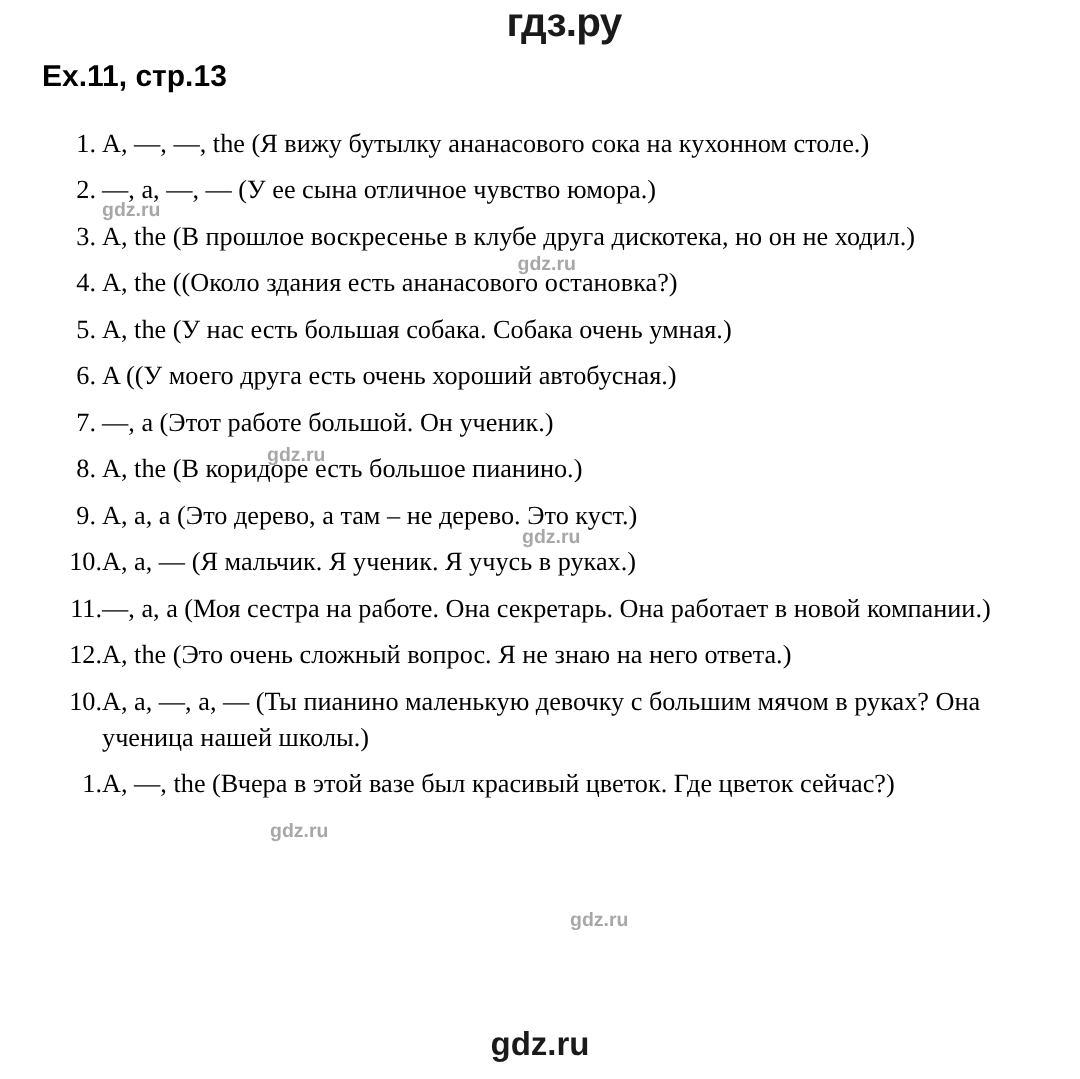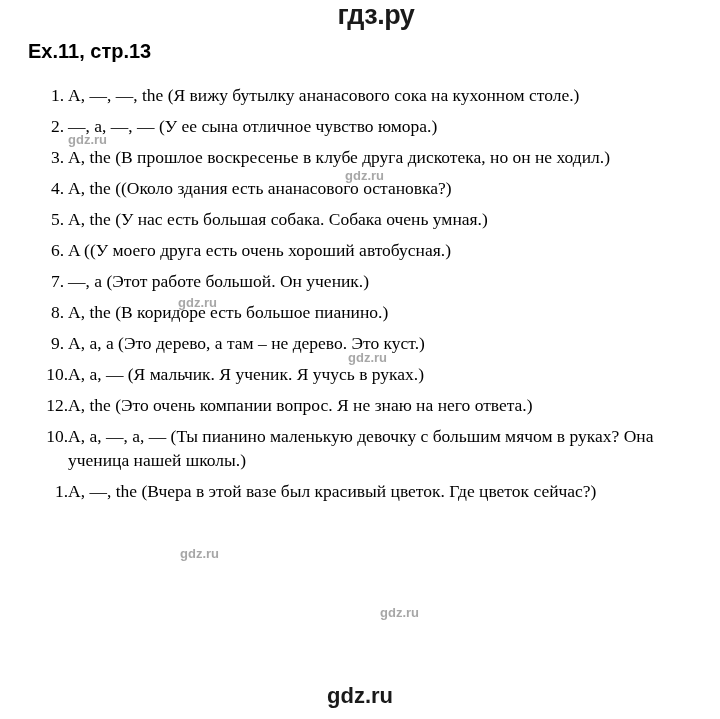--- a/index.html
+++ b/index.html
@@ -142,22 +142,26 @@
         </li>
       <li>
           <span class="num">9.</span>
           <span class="txt">A, a, a (Это дерево, а там – не дерево. Это куст.)</span>
         </li>
       <li class="wide">
           <span class="num">10.</span>
           <span class="txt">A, a, — (Я мальчик. Я ученик. Я учусь в руках.)</span>
         </li>
       <li class="wide">
+          <span class="num">11.</span>
+          <span class="txt">—, a, a (Моя сестра на работе. Она секретарь. Она работает в новой компании.)</span>
+        </li>
+      <li class="wide">
           <span class="num">12.</span>
-          <span class="txt">A, the (Это очень компании вопрос. Я не знаю на него ответа.)</span>
+          <span class="txt">A, the (Это очень сложный вопрос. Я не знаю на него ответа.)</span>
         </li>
       <li class="wide">
           <span class="num">10.</span>
           <span class="txt">A, a, —, a, — (Ты пианино маленькую девочку с большим мячом в руках? Она ученица нашей школы.)</span>
         </li>
       <li class="wide">
           <span class="num">1.</span>
           <span class="txt">A, —, the (Вчера в этой вазе был красивый цветок. Где цветок сейчас?)</span>
         </li>
     </ol>

